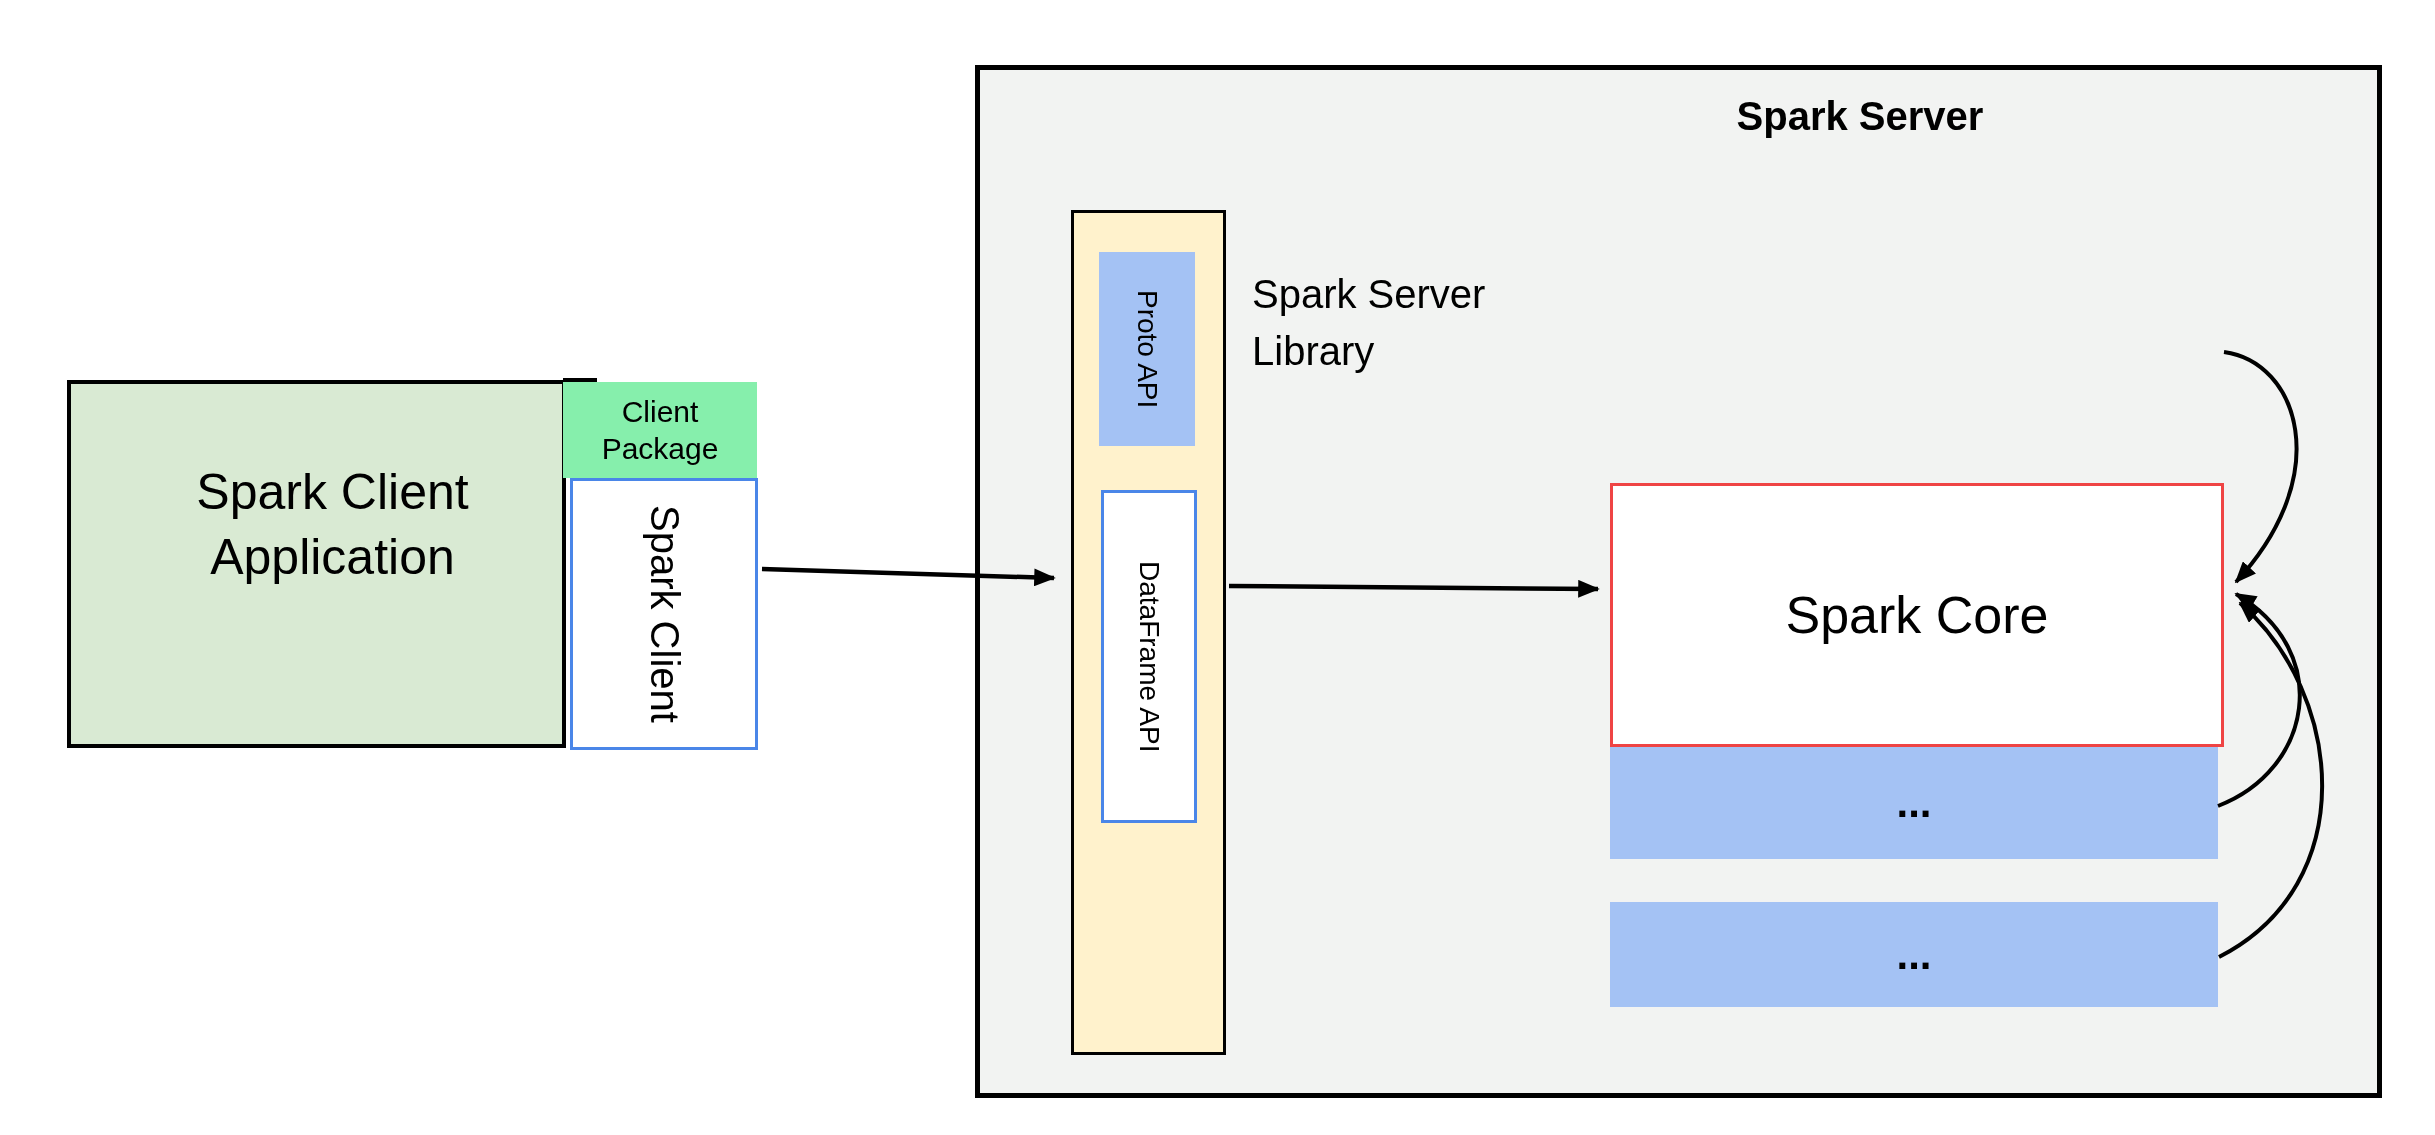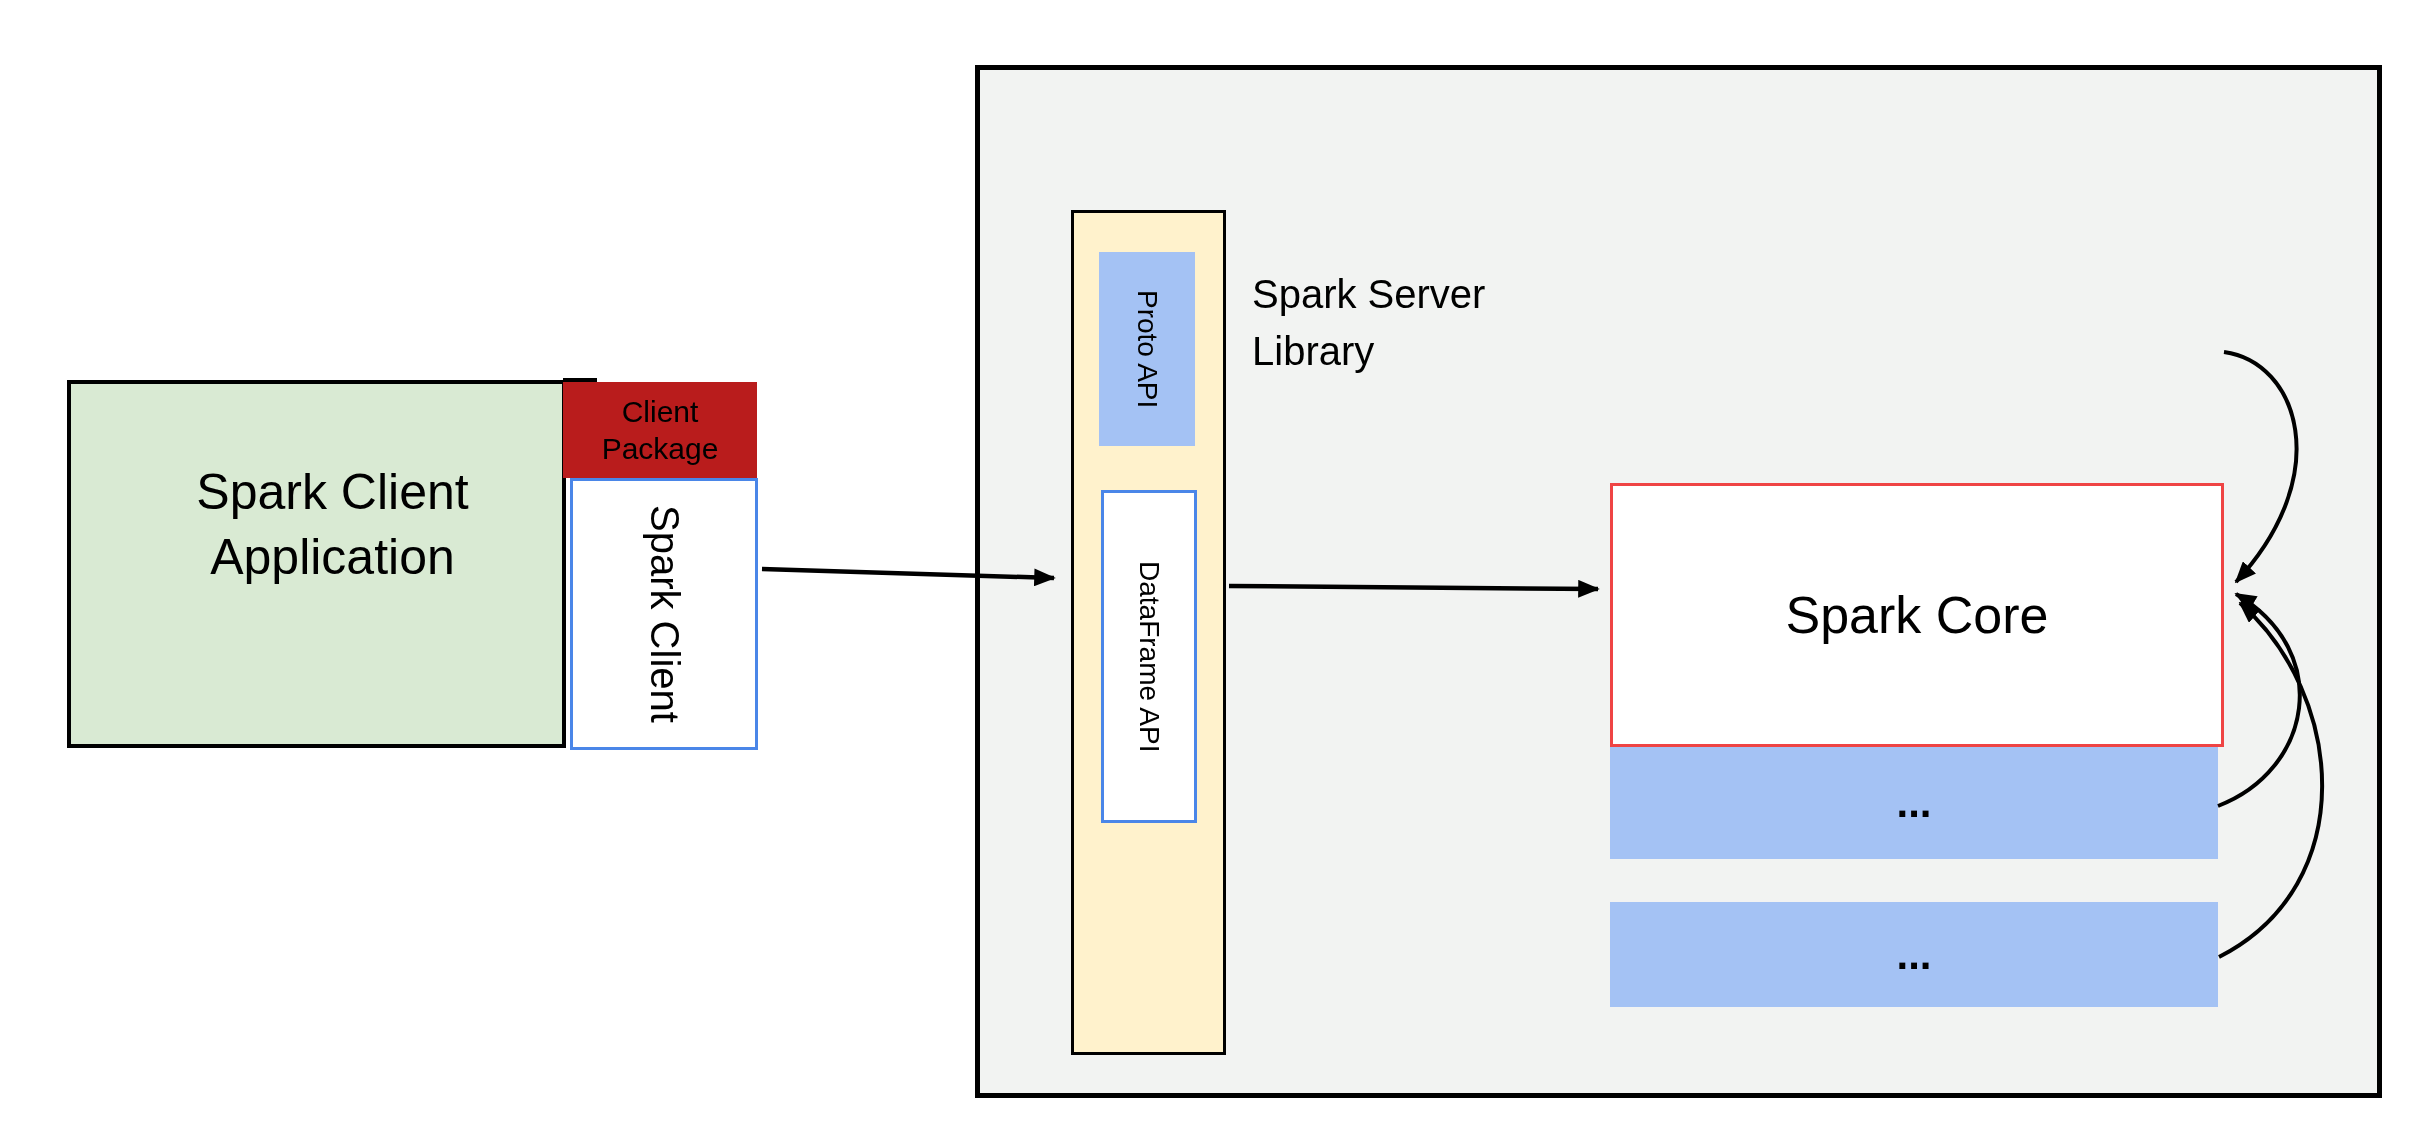--- a/index.html
+++ b/index.html
@@ -10,21 +10,21 @@
   .abs{position:absolute;box-sizing:border-box;}
   .center{display:flex;align-items:center;justify-content:center;text-align:center;}
 
   
   .panel{left:975px;top:65px;width:1407px;height:1033px;background:#f2f3f2;border:5px solid #000;}
 
   
   .green-box{left:67px;top:380px;width:499px;height:368px;background:#d9ead3;border:4px solid #000;}
   .green-label{left:67px;top:390px;width:499px;height:270px;font-size:50px;line-height:1.30;margin-left:16px;}
   .border-overhang{left:563px;top:378px;width:34px;height:5px;background:#000;}
-  .pkg-box{left:563px;top:382px;width:194px;height:96px;background:#b91c1c;font-size:30px;line-height:1.25;}
+  .pkg-box{left:563px;top:382px;width:194px;height:96px;background:#86efac;font-size:30px;line-height:1.25;}
   .spark-client-box{left:570px;top:478px;width:188px;height:272px;background:#fff;border:3px solid #4a86e8;}
 
   
   .vtext{writing-mode:vertical-rl;text-orientation:mixed;white-space:nowrap;}
 
   
   .connect-title{left:1000px;top:68px;width:340px;font-size:40px;line-height:1.38;}
   .yellow-box{left:1071px;top:210px;width:155px;height:845px;background:#fff2cc;border:3px solid #000;}
   .proto-box{left:1099px;top:252px;width:96px;height:194px;background:#a4c2f4;font-size:28px;}
   .dataframe-box{left:1101px;top:490px;width:96px;height:333px;background:#fff;border:3px solid #4a86e8;font-size:28px;}
@@ -40,20 +40,21 @@
   svg.overlay{position:absolute;left:0;top:0;width:2435px;height:1135px;z-index:50;pointer-events:none;}
   .lbl{z-index:10;}
 </style>
 </head>
 <body>
 
 <div id="stage">
 
   <div class="abs panel"></div>
 
+  <div class="abs lbl server-title center">Spark Server</div>
 
   <div class="abs green-box"></div>
   <div class="abs lbl green-label center">Spark Client Application</div>
   <div class="abs border-overhang"></div>
   <div class="abs lbl pkg-box center">Client Package</div>
   <div class="abs spark-client-box center">
     <span class="vtext" style="font-size:40px;">Spark Client</span>
   </div>
 
   <div class="abs yellow-box"></div>

